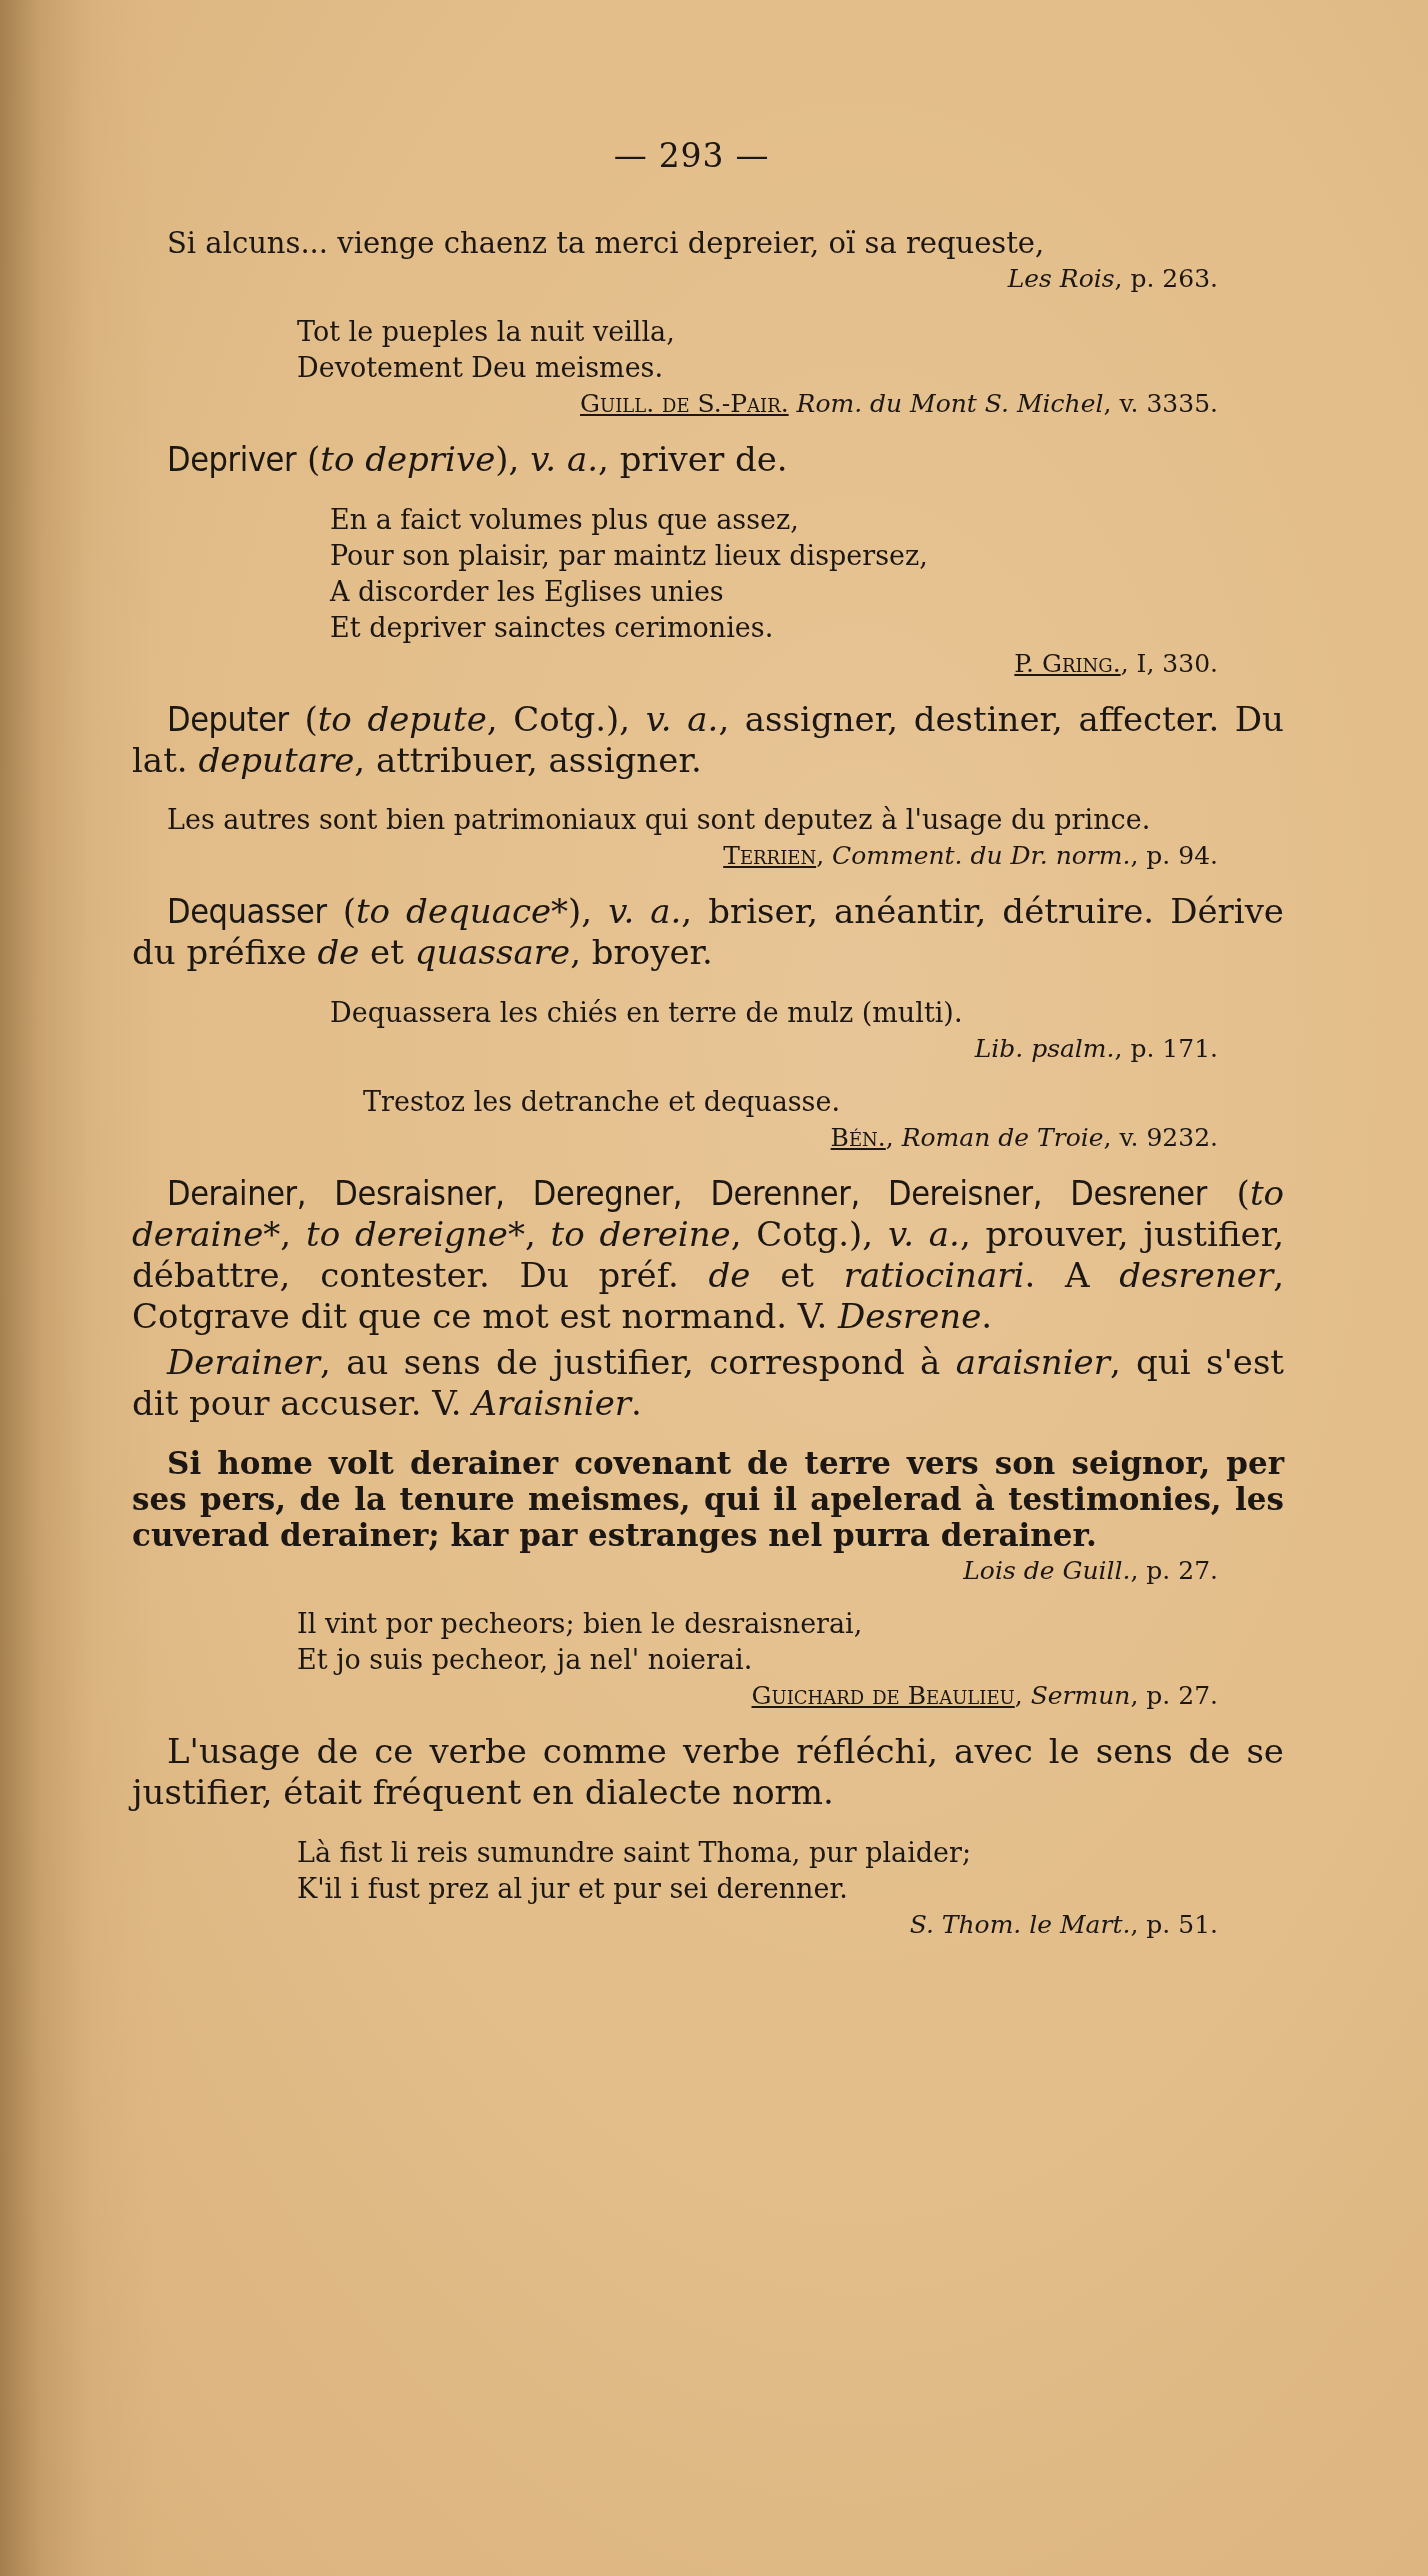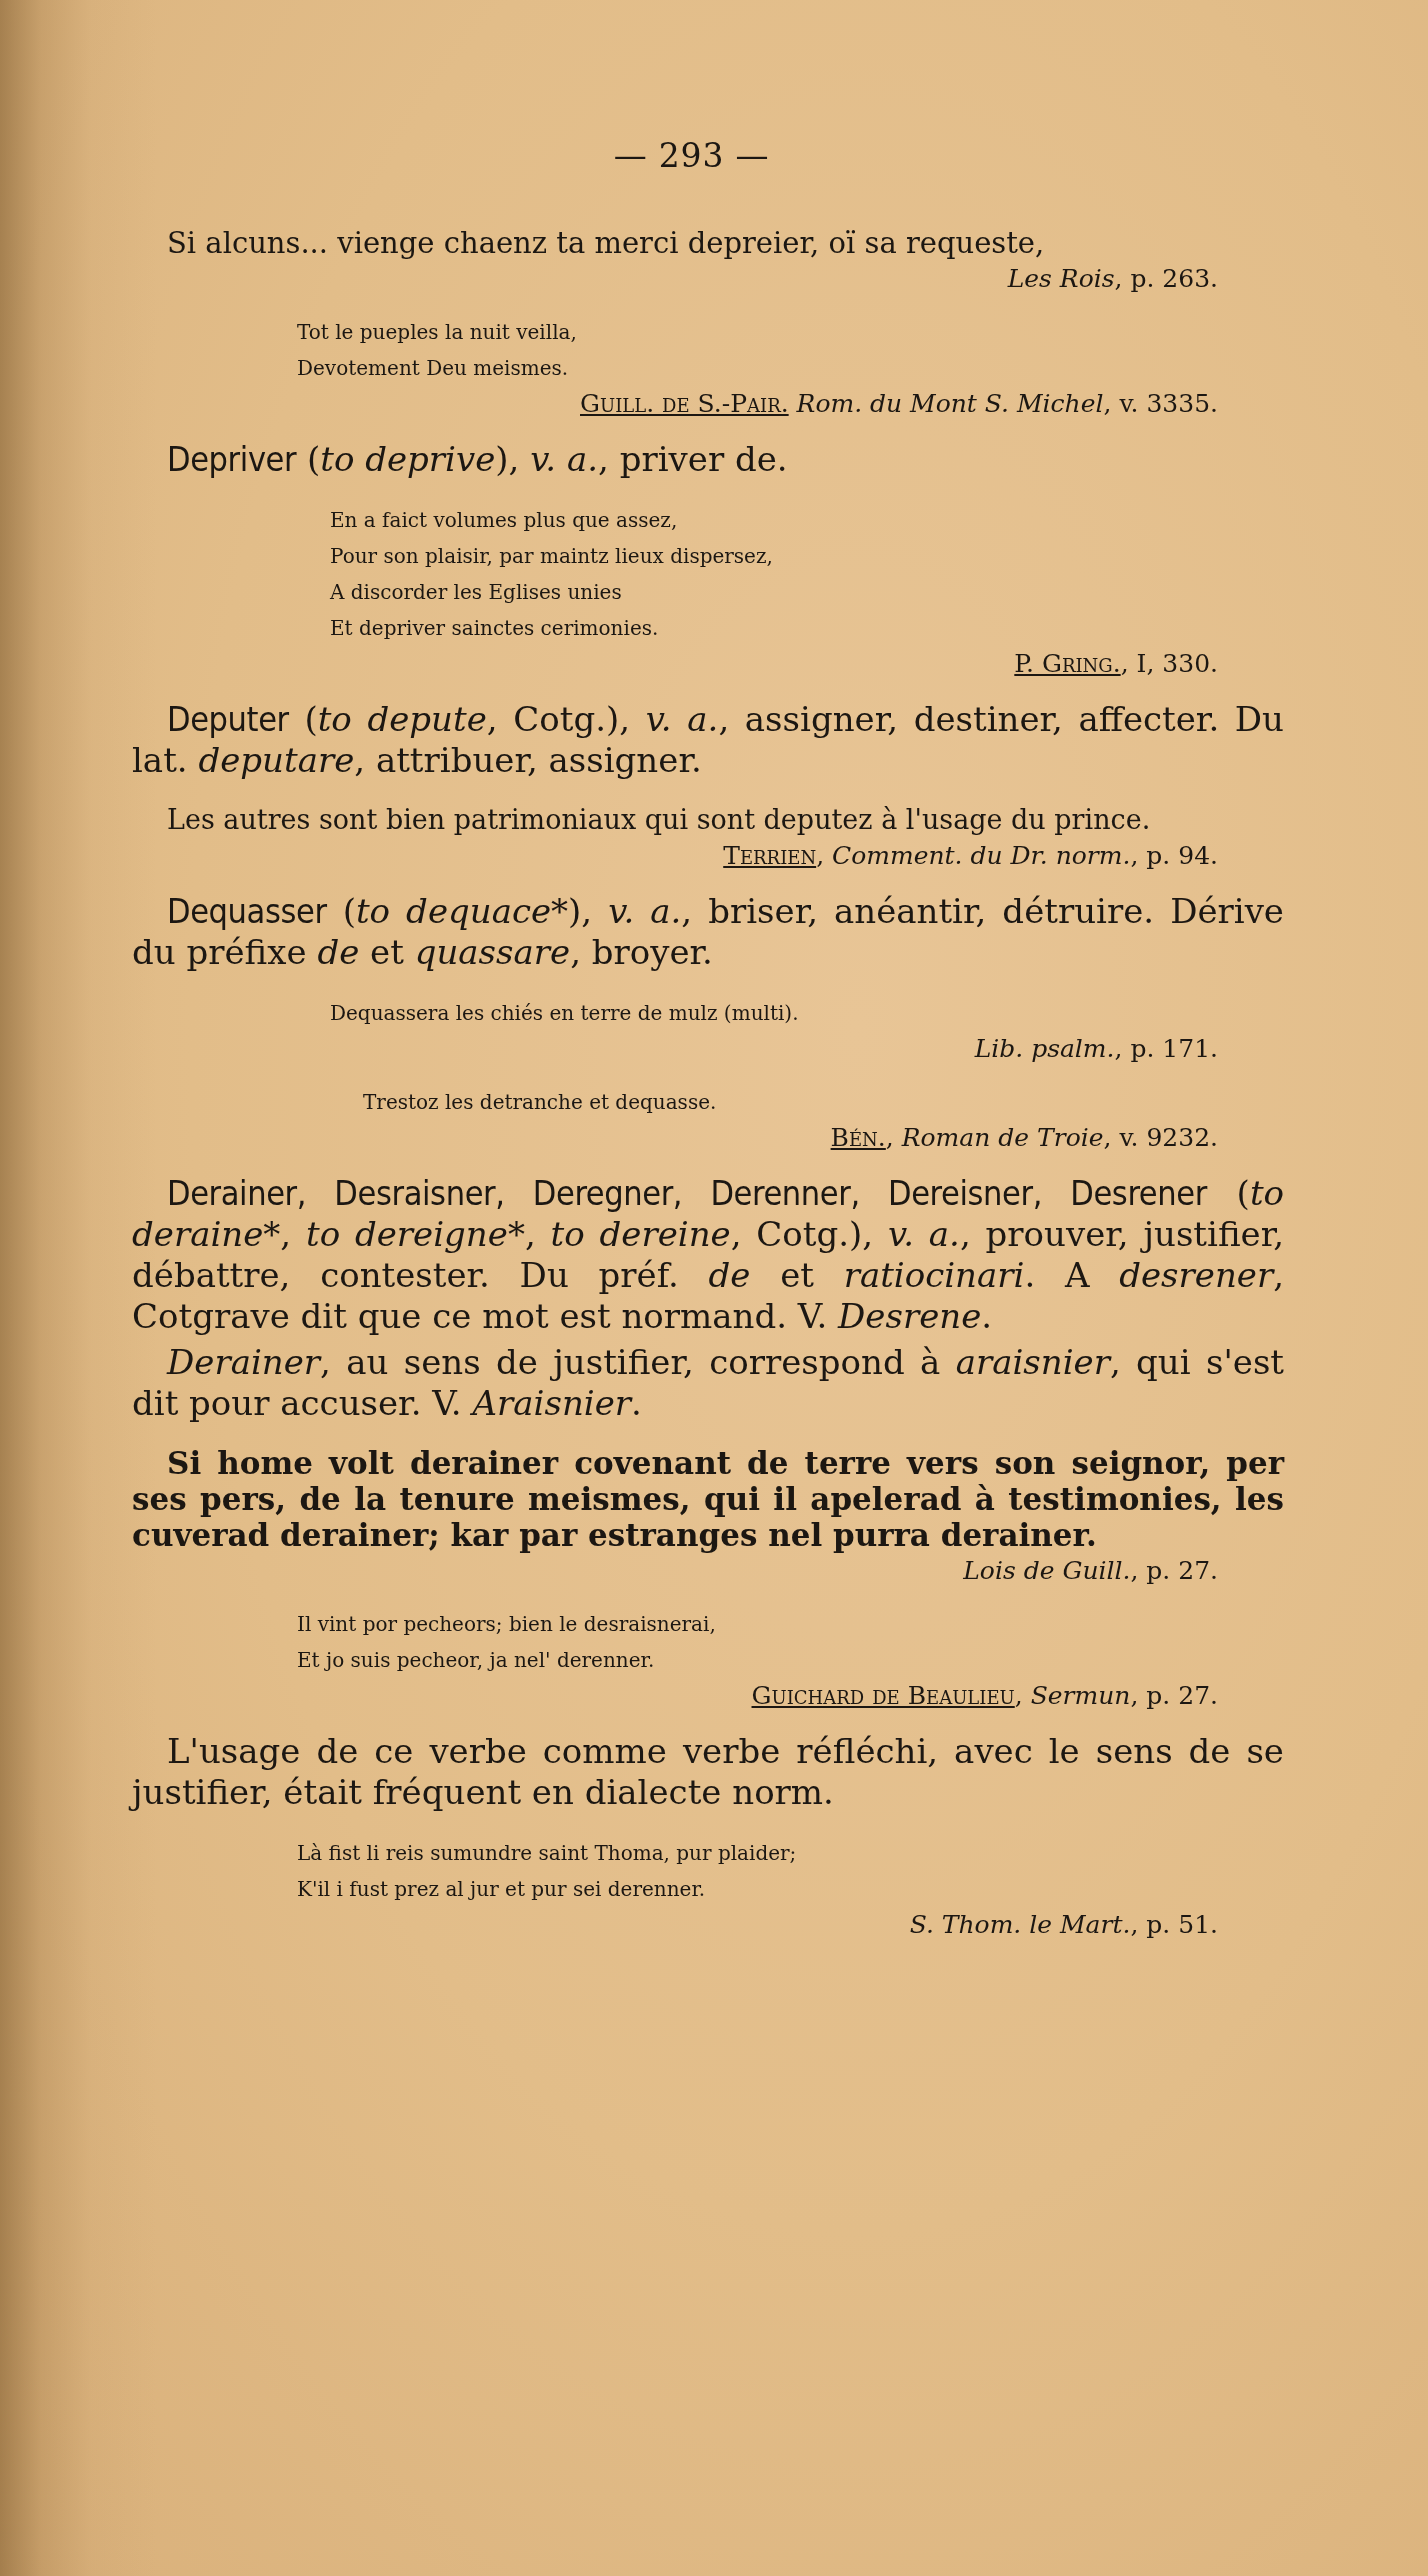--- a/index.html
+++ b/index.html
@@ -34,21 +34,21 @@
   }
   .quote-block { margin: 0; }
   .prose-quote {
     font-size: 29px;
     line-height: 36px;
     text-indent: 35px;
     text-align: justify;
     margin: 0;
   }
   .verse-line {
-    font-size: 20px;
+    font-size: 27px;
     line-height: 36px;
     padding-left: 198px;
   }
   .verse-line.shallow { padding-left: 165px; }
   .cite {
     text-align: right;
     font-size: 25px;
     line-height: 35px;
     margin-bottom: 18px;
     padding-right: 66px;
@@ -144,21 +144,21 @@
 
     <div class="quote-block">
       <p class="prose-quote" style="font-size:31px;font-weight:bold;">Si home volt derainer covenant de terre vers son seignor, per ses pers, de la tenure meismes, qui il apelerad à testimonies, les cuverad derainer; kar par estranges nel purra derainer.</p>
       <div class="cite">
         <span class="title">Lois de Guill.</span><span>, p. 27.</span>
       </div>
     </div>
 
     <div class="quote-block">
       <div class="verse-line" style="padding-left:165px;">Il vint por pecheors; bien le desraisnerai,</div>
-      <div class="verse-line" style="padding-left:165px;">Et jo suis pecheor, ja nel' derenner.</div>
+      <div class="verse-line" style="padding-left:165px;">Et jo suis pecheor, ja nel' noierai.</div>
       <div class="cite">
         <span class="author">Guichard de Beaulieu</span><span>, </span><span class="title">Sermun</span><span>, p. 27.</span>
       </div>
     </div>
 
 
     <p class="para">L'usage de ce verbe comme verbe réfléchi, avec le sens de se justifier, était fréquent en dialecte norm.</p>
 
     <div class="quote-block">
       <div class="verse-line" style="padding-left:165px;">Là fist li reis sumundre saint Thoma, pur plaider;</div>

